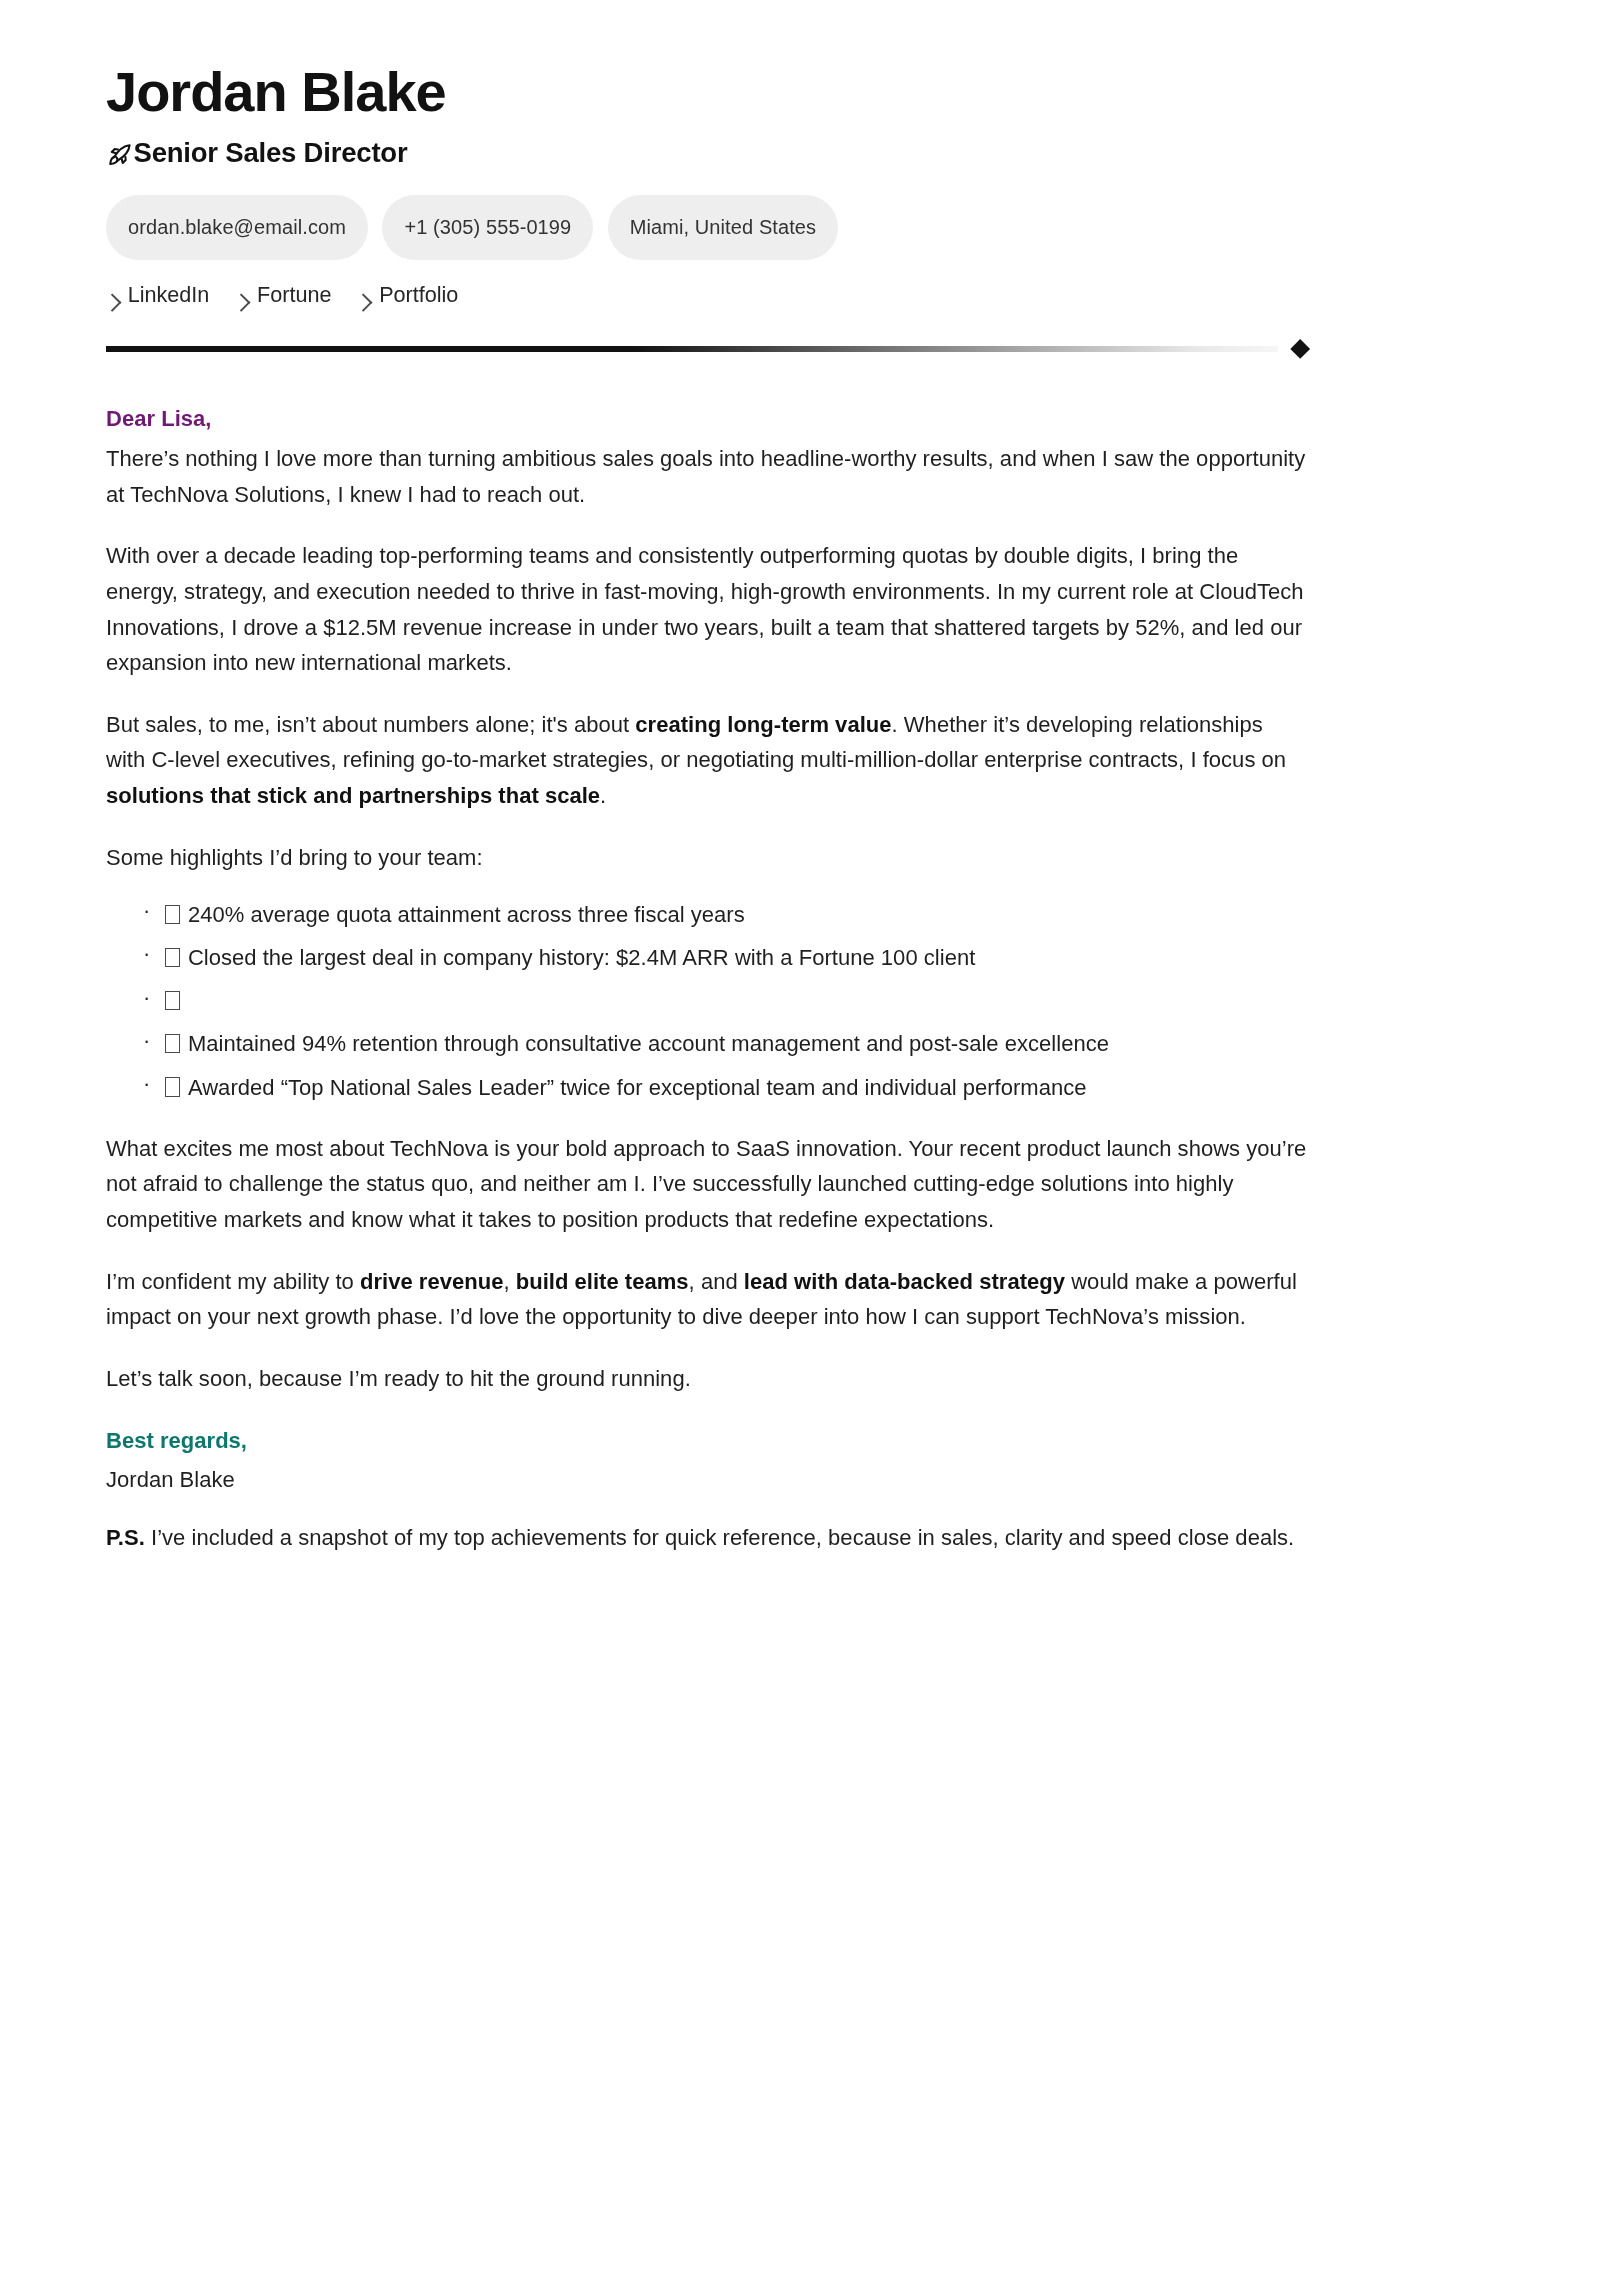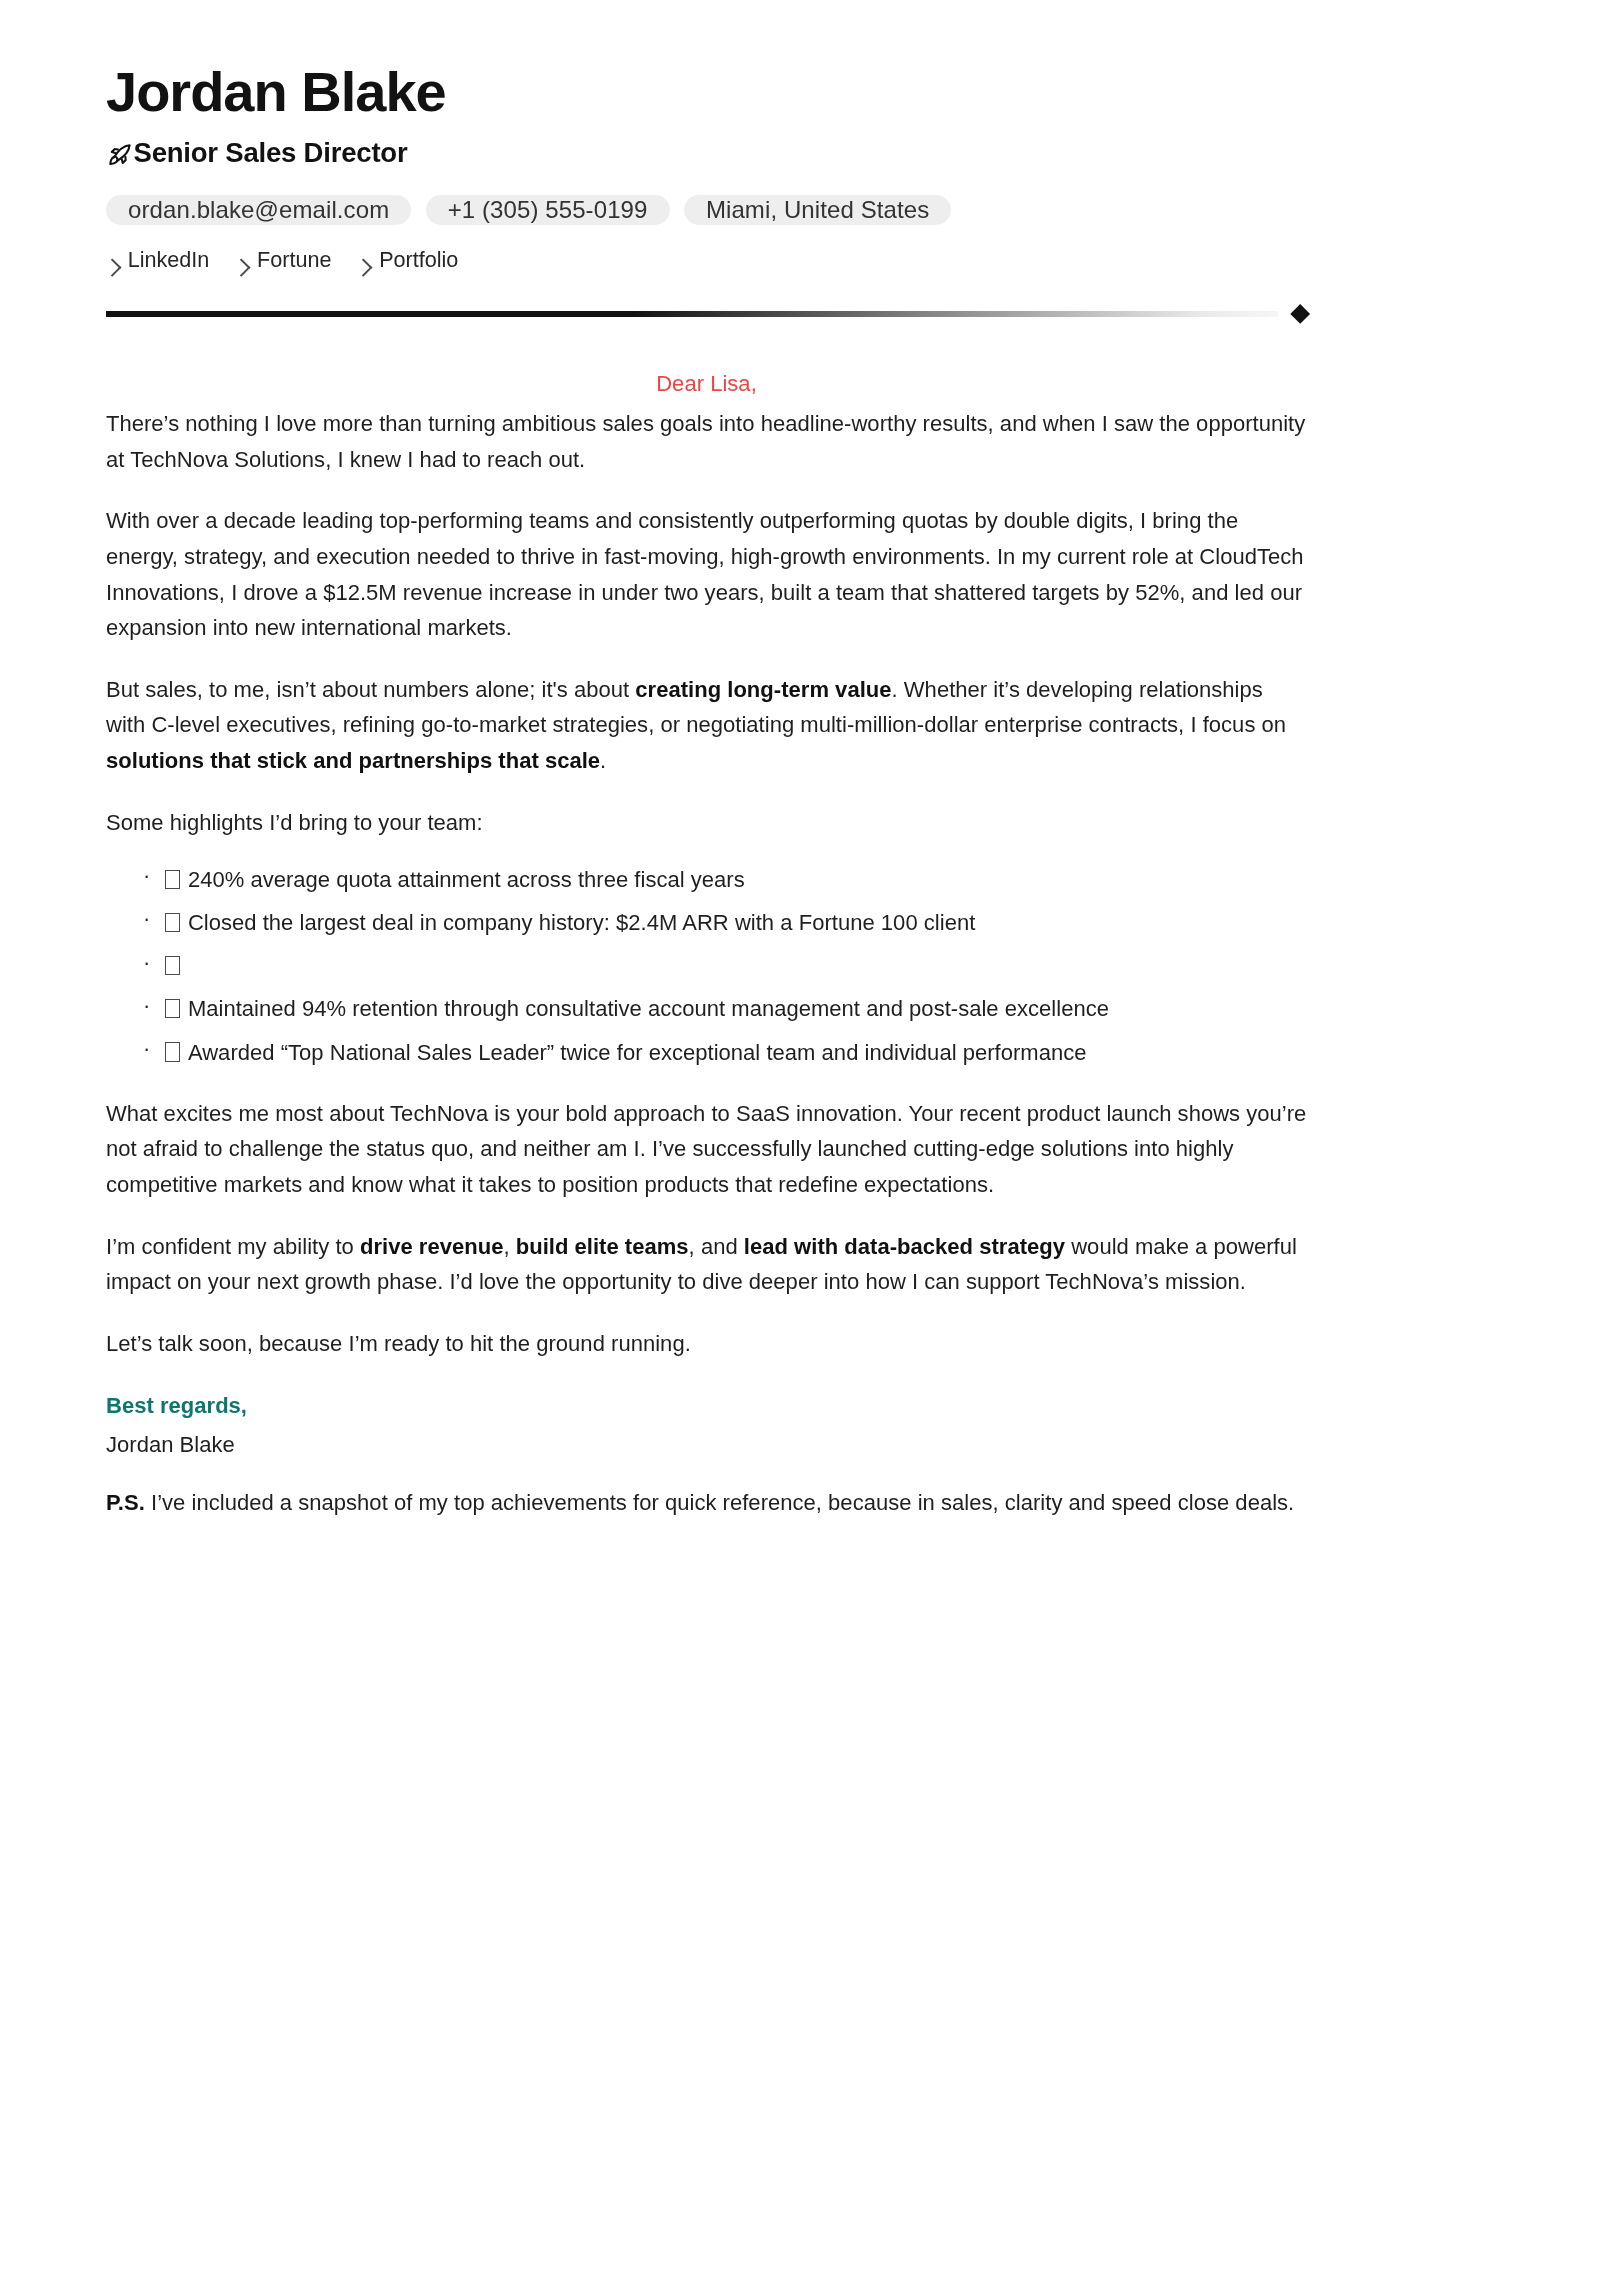--- a/index.html
+++ b/index.html
@@ -57,22 +57,22 @@
 
   .chips {
     display: flex;
     align-items: center;
     gap: 14.4px;
     margin: 0 0 22px 0;
   }
   .chip {
     background: #eeeeee;
     border-radius: 654px;
-    padding: 1px 22px;
-    font-size: 24px;
+    padding: 21px 22px;
+    font-size: 20px;
     color: #333333;
     letter-spacing: 0.1px;
     white-space: nowrap;
   }
 
   .links {
     display: flex;
     align-items: center;
     gap: 26px;
     margin: 0 0 30px 0;
@@ -125,24 +125,23 @@
     color: #1f1f1f;
     letter-spacing: 0.03px;
   }
   .letter p {
     margin: 0 0 26px 0;
   }
   .letter p.tight {
     margin-bottom: 22px;
   }
   .salutation {
-    font-weight: normal;
+    font-weight: bold;
     margin-bottom: 3.9px !important;
-    color: #ef4444;
-    text-align: center;
+    color: #701a75;
   }
   .letter b, .letter strong {
     font-weight: bold;
     color: #111111;
   }
   ul.highlights {
     list-style: none;
     margin: 0 0 26px 0;
     padding: 0 0 0 37px;
   }

